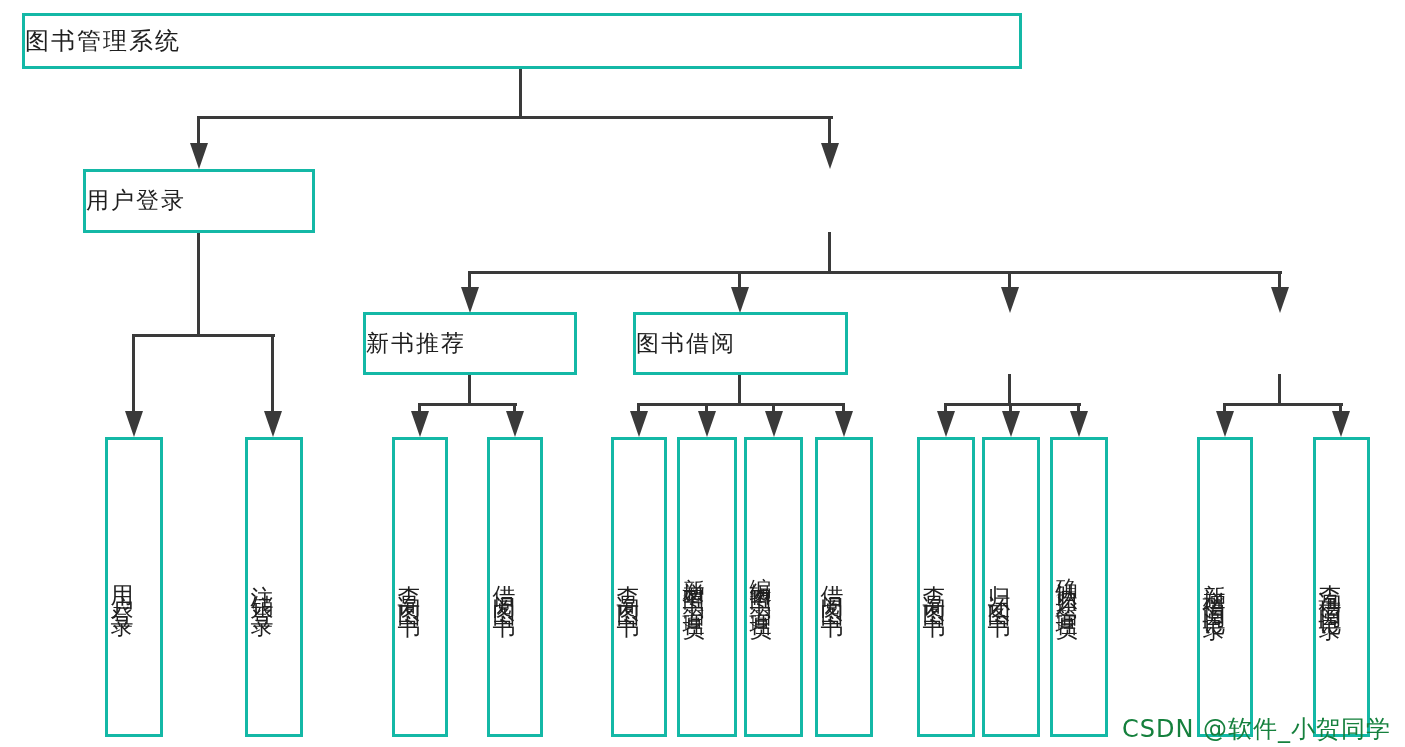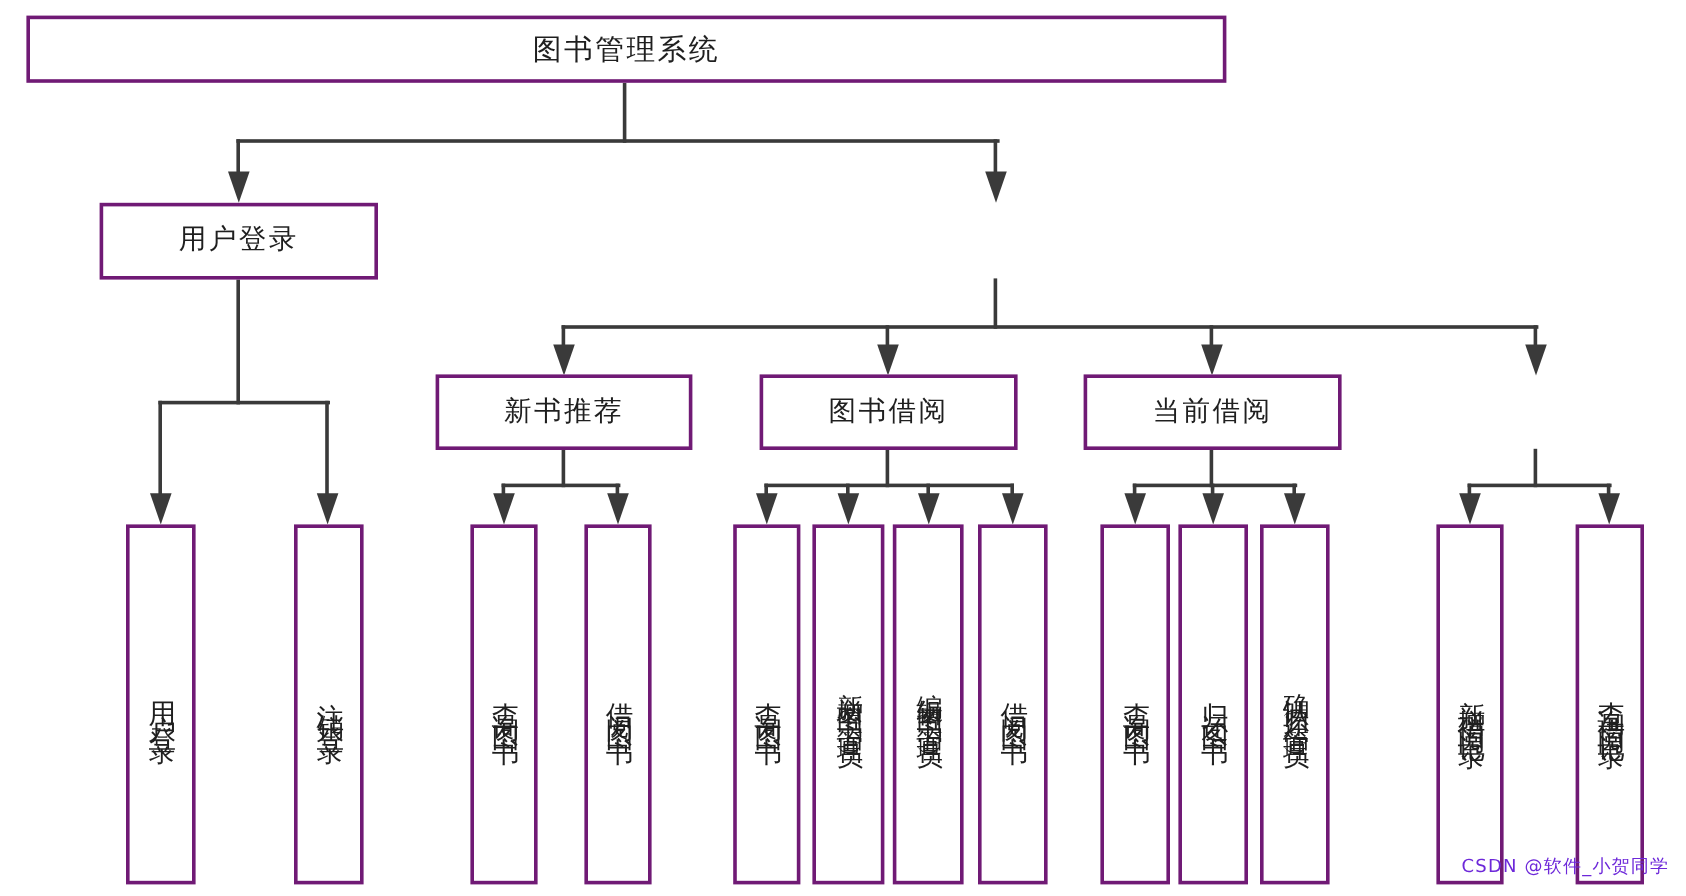--- a/index.html
+++ b/index.html
@@ -1,43 +1,43 @@
 <!DOCTYPE html>
 <html><head>
 <meta charset="utf-8">
 <style>
   html,body{margin:0;padding:0;background:#ffffff;}
   .stage{
     position:relative;width:1405px;height:747px;background:#ffffff;
     font-family:"DejaVu Sans","Liberation Sans",sans-serif;overflow:hidden;
   }
   .box{
-    position:absolute;box-sizing:border-box;border:3px solid #701a75;background:#ffffff;
-    display:flex;align-items:center;justify-content:center;
+    position:absolute;box-sizing:border-box;border:3px solid #14b8a6;background:#ffffff;
+    display:flex;align-items:center;justify-content:flex-start;
     color:#1f1f1f;font-size:23px;line-height:1.2;
   }
   .htext{letter-spacing:2px;white-space:nowrap;}
   .title{font-size:24px;}
   .vtext{
     writing-mode:vertical-rl;text-orientation:mixed;
     letter-spacing:10px;font-size:23px;
   }
   .vtext.med{letter-spacing:7px;}
   .vtext.long{letter-spacing:6px;font-size:22px;}
   .hline,.vline{position:absolute;background:#3a3a3a;}
   .hline{height:3px;}
   .vline{width:3px;}
   .arrow{
     position:absolute;width:0;height:0;
     border-left:9px solid transparent;border-right:9px solid transparent;
     border-top:26px solid #3a3a3a;
   }
   .watermark{
     position:absolute;top:713px;right:14px;z-index:5;
-    font-size:15px;color:#6d28d9;letter-spacing:1px;white-space:nowrap;
+    font-size:24px;color:#15803d;letter-spacing:1px;white-space:nowrap;
   }
 </style>
 </head>
 <body>
 
 <div class="stage">
 
   <div class="vline" style="left:519px;top:69px;height:50px;"></div>
   <div class="hline" style="left:197px;top:116px;width:636px;"></div>
   <div class="vline" style="left:197px;top:116px;height:30px;"></div>
@@ -104,23 +104,20 @@
   <div class="box" style="left:83px;top:169px;width:232px;height:64px;">
     <span class="htext">用户登录</span>
   </div>
 
   <div class="box" style="left:633px;top:312px;width:215px;height:63px;">
     <span class="htext">图书借阅</span>
   </div>
   <div class="box" style="left:363px;top:312px;width:214px;height:63px;">
     <span class="htext">新书推荐</span>
   </div>
-  <div class="box" style="left:903px;top:312px;width:215px;height:63px;">
-    <span class="htext">当前借阅</span>
-  </div>
 
   <div class="box" style="left:105px;top:437px;width:58px;height:300px;">
     <span class="vtext">用户登录</span>
   </div>
   <div class="box" style="left:245px;top:437px;width:58px;height:300px;">
     <span class="vtext">注销登录</span>
   </div>
 
   <div class="box" style="left:392px;top:437px;width:56px;height:300px;">
     <span class="vtext">查询图书</span>

